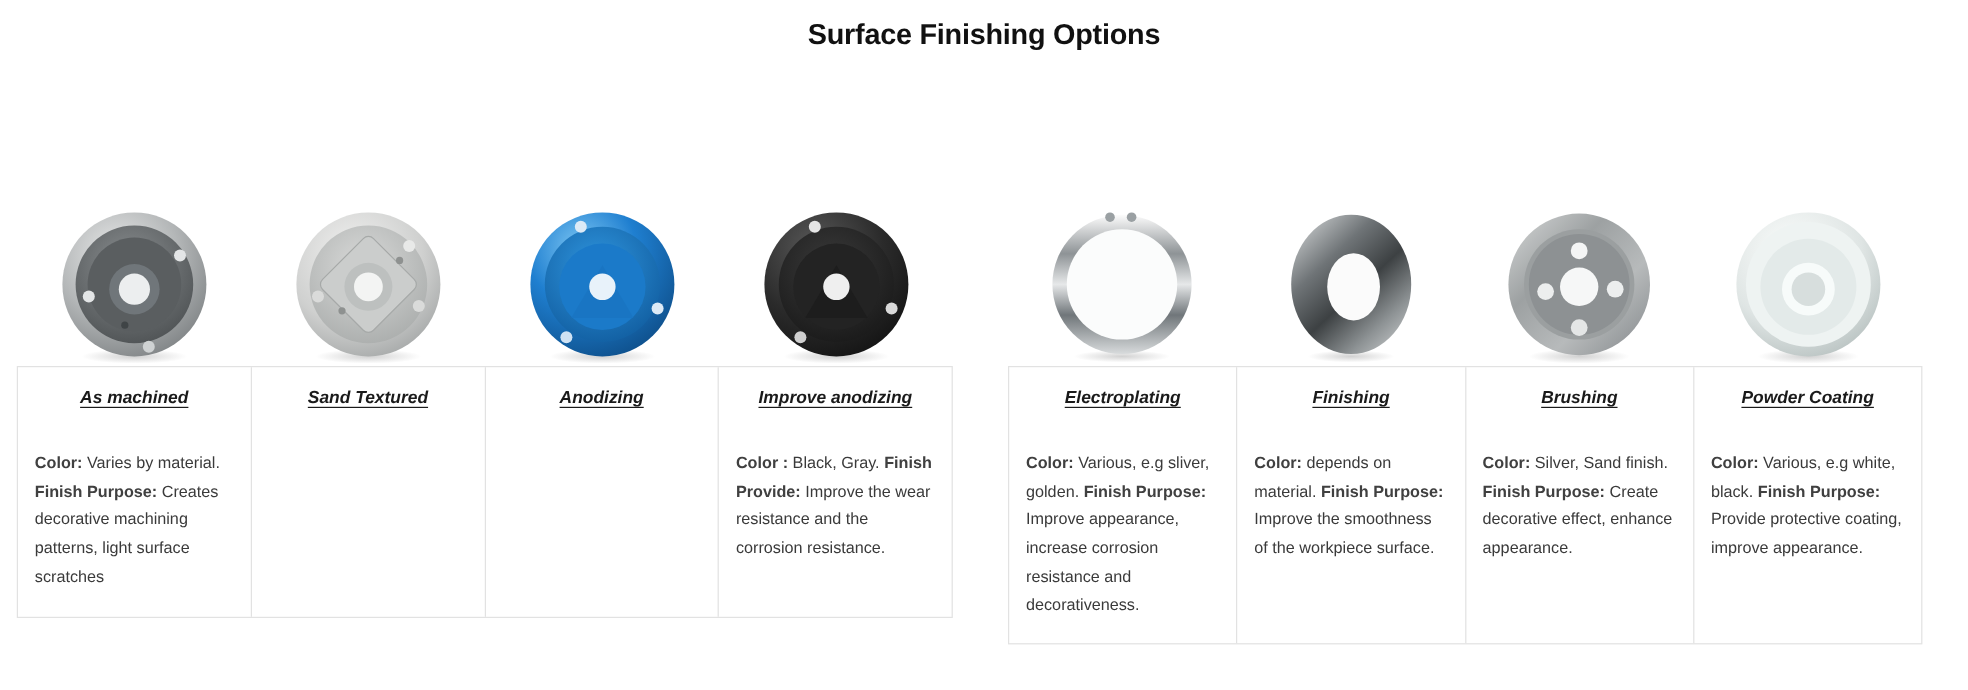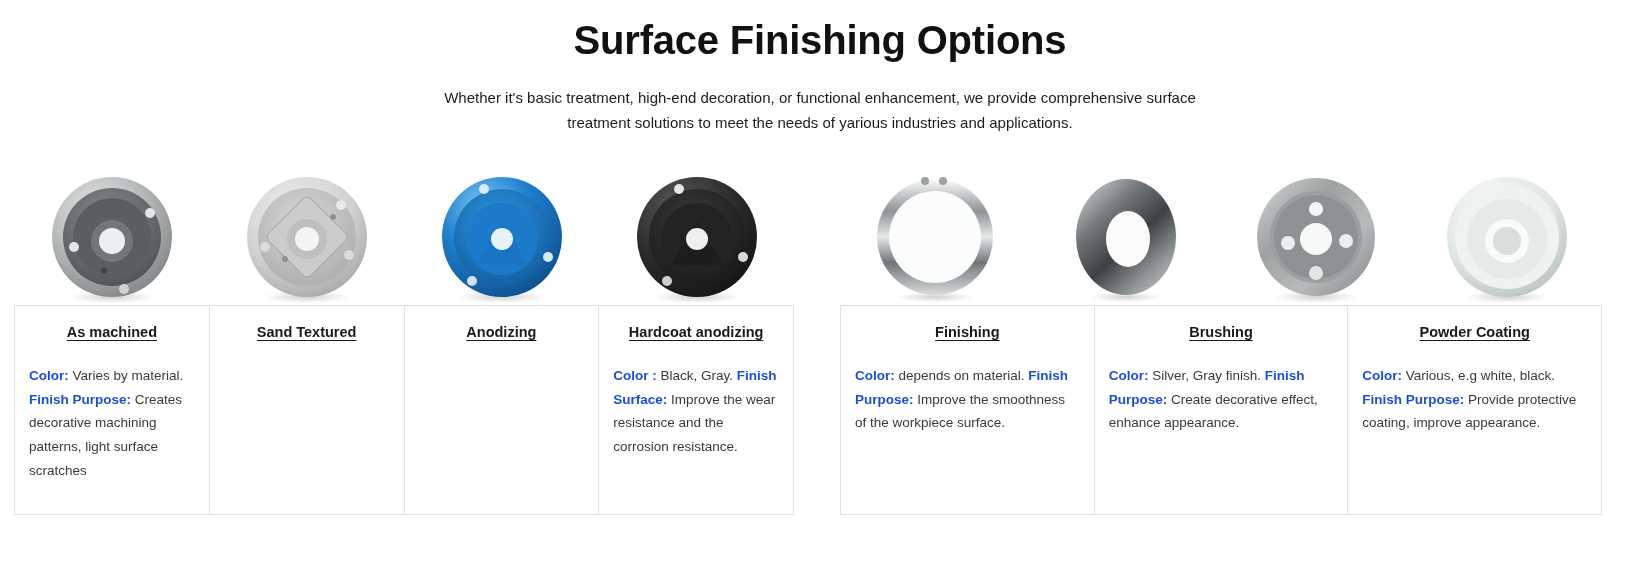--- a/index.html
+++ b/index.html
@@ -16,21 +16,21 @@
     color: #1a1a1a;
     position: relative;
   }
 
   
   .page-header {
     text-align: center;
     padding-top: 16px;
   }
   .page-title {
-    font-size: 40px;
+    font-size: 24px;
     font-weight: bold;
     letter-spacing: -0.2px;
     color: #111111;
     margin: 0;
     line-height: 1.2;
   }
   .page-subtitle {
     margin: 22px auto 0 auto;
     width: 800px;
     font-size: 15px;
@@ -95,39 +95,39 @@
   .card:last-child {
     border-right: none;
   }
   .card-title {
     text-align: center;
     font-size: 14.5px;
     font-weight: bold;
     color: #1a1a1a;
     text-decoration: underline;
     text-underline-offset: 3px;
-    margin: 2px 0 24px 0;
+    margin: 2px 0 34px 0;
     white-space: nowrap;
+    font-style: italic;
   }
   .card-body {
     font-size: 13.5px;
     line-height: 1.75;
     color: #3a3a3a;
   }
   .card-body b {
-    color: #1d4ed8;
+    color: #404040;
     font-weight: bold;
   }
 </style>
 </head>
 <body>
 
 <div class="page-header">
   <h1 class="page-title">Surface Finishing Options</h1>
-  <p class="page-subtitle">Whether it's basic treatment, high-end decoration, or functional enhancement, we provide comprehensive surface treatment solutions to meet the needs of yarious industries and applications.</p>
 </div>
 
 <div class="boards">
 
   <div class="board board-left">
     <div class="image-strip">
         <div class="image-cell">
           <svg class="part-photo" width="132" height="132" viewBox="0 0 132 132">
             <defs>
     <radialGradient id="g-raw" cx="38%" cy="30%" r="78%">
@@ -456,22 +456,22 @@
           <div class="card-title">As machined</div>
           <div class="card-body"><b>Color:</b><span> Varies by material.</span> <b>Finish Purpose:</b> <span>Creates decorative machining patterns, light surface scratches</span></div>
         </div>
         <div class="card">
           <div class="card-title">Sand Textured</div>
         </div>
         <div class="card">
           <div class="card-title">Anodizing</div>
         </div>
         <div class="card">
-          <div class="card-title">Hardcoat anodizing</div>
-          <div class="card-body"><b>Color :</b><span> Black, Gray.</span> <b>Finish</b> <b>Surface:</b><span> Improve the wear resistance and the corrosion resistance.</span></div>
+          <div class="card-title">Improve anodizing</div>
+          <div class="card-body"><b>Color :</b><span> Black, Gray.</span> <b>Finish</b> <b>Provide:</b><span> Improve the wear resistance and the corrosion resistance.</span></div>
         </div>
       </div>
   </div>
 
   <div class="board board-right">
     <div class="image-strip">
         <div class="image-cell">
           <svg class="part-photo" width="132" height="132" viewBox="0 0 132 132">
             <defs>
     <radialGradient id="g-raw" cx="38%" cy="30%" r="78%">
@@ -777,26 +777,30 @@
         <circle cx="66" cy="64" r="60" fill="url(#g-powder)"></circle>
         <circle cx="66" cy="64" r="52" fill="#eef3f2"></circle>
         <circle cx="66" cy="66" r="40" fill="#e3eae9"></circle>
         <circle cx="66" cy="68" r="22" fill="#f7fbfa"></circle>
         <circle cx="66" cy="68" r="14" fill="#d7dedd"></circle>
           </svg>
         </div>
       </div>
     <div class="card-row">
         <div class="card">
+          <div class="card-title">Electroplating</div>
+          <div class="card-body"><b>Color:</b><span> Various, e.g sliver, golden.</span> <b>Finish Purpose:</b> <span>Improve appearance, increase corrosion resistance and decorativeness.</span></div>
+        </div>
+        <div class="card">
           <div class="card-title">Finishing</div>
           <div class="card-body"><b>Color:</b><span> depends on material.</span> <b>Finish Purpose:</b> <span>Improve the smoothness of the workpiece surface.</span></div>
         </div>
         <div class="card">
           <div class="card-title">Brushing</div>
-          <div class="card-body"><b>Color:</b><span> Silver, Gray finish.</span> <b>Finish Purpose:</b> <span>Create decorative effect, enhance appearance.</span></div>
+          <div class="card-body"><b>Color:</b><span> Silver, Sand finish.</span> <b>Finish Purpose:</b> <span>Create decorative effect, enhance appearance.</span></div>
         </div>
         <div class="card">
           <div class="card-title">Powder Coating</div>
           <div class="card-body"><b>Color:</b><span> Various, e.g white, black.</span> <b>Finish Purpose:</b><span> Provide protective coating, improve appearance.</span></div>
         </div>
       </div>
   </div>
 
 </div>
 

